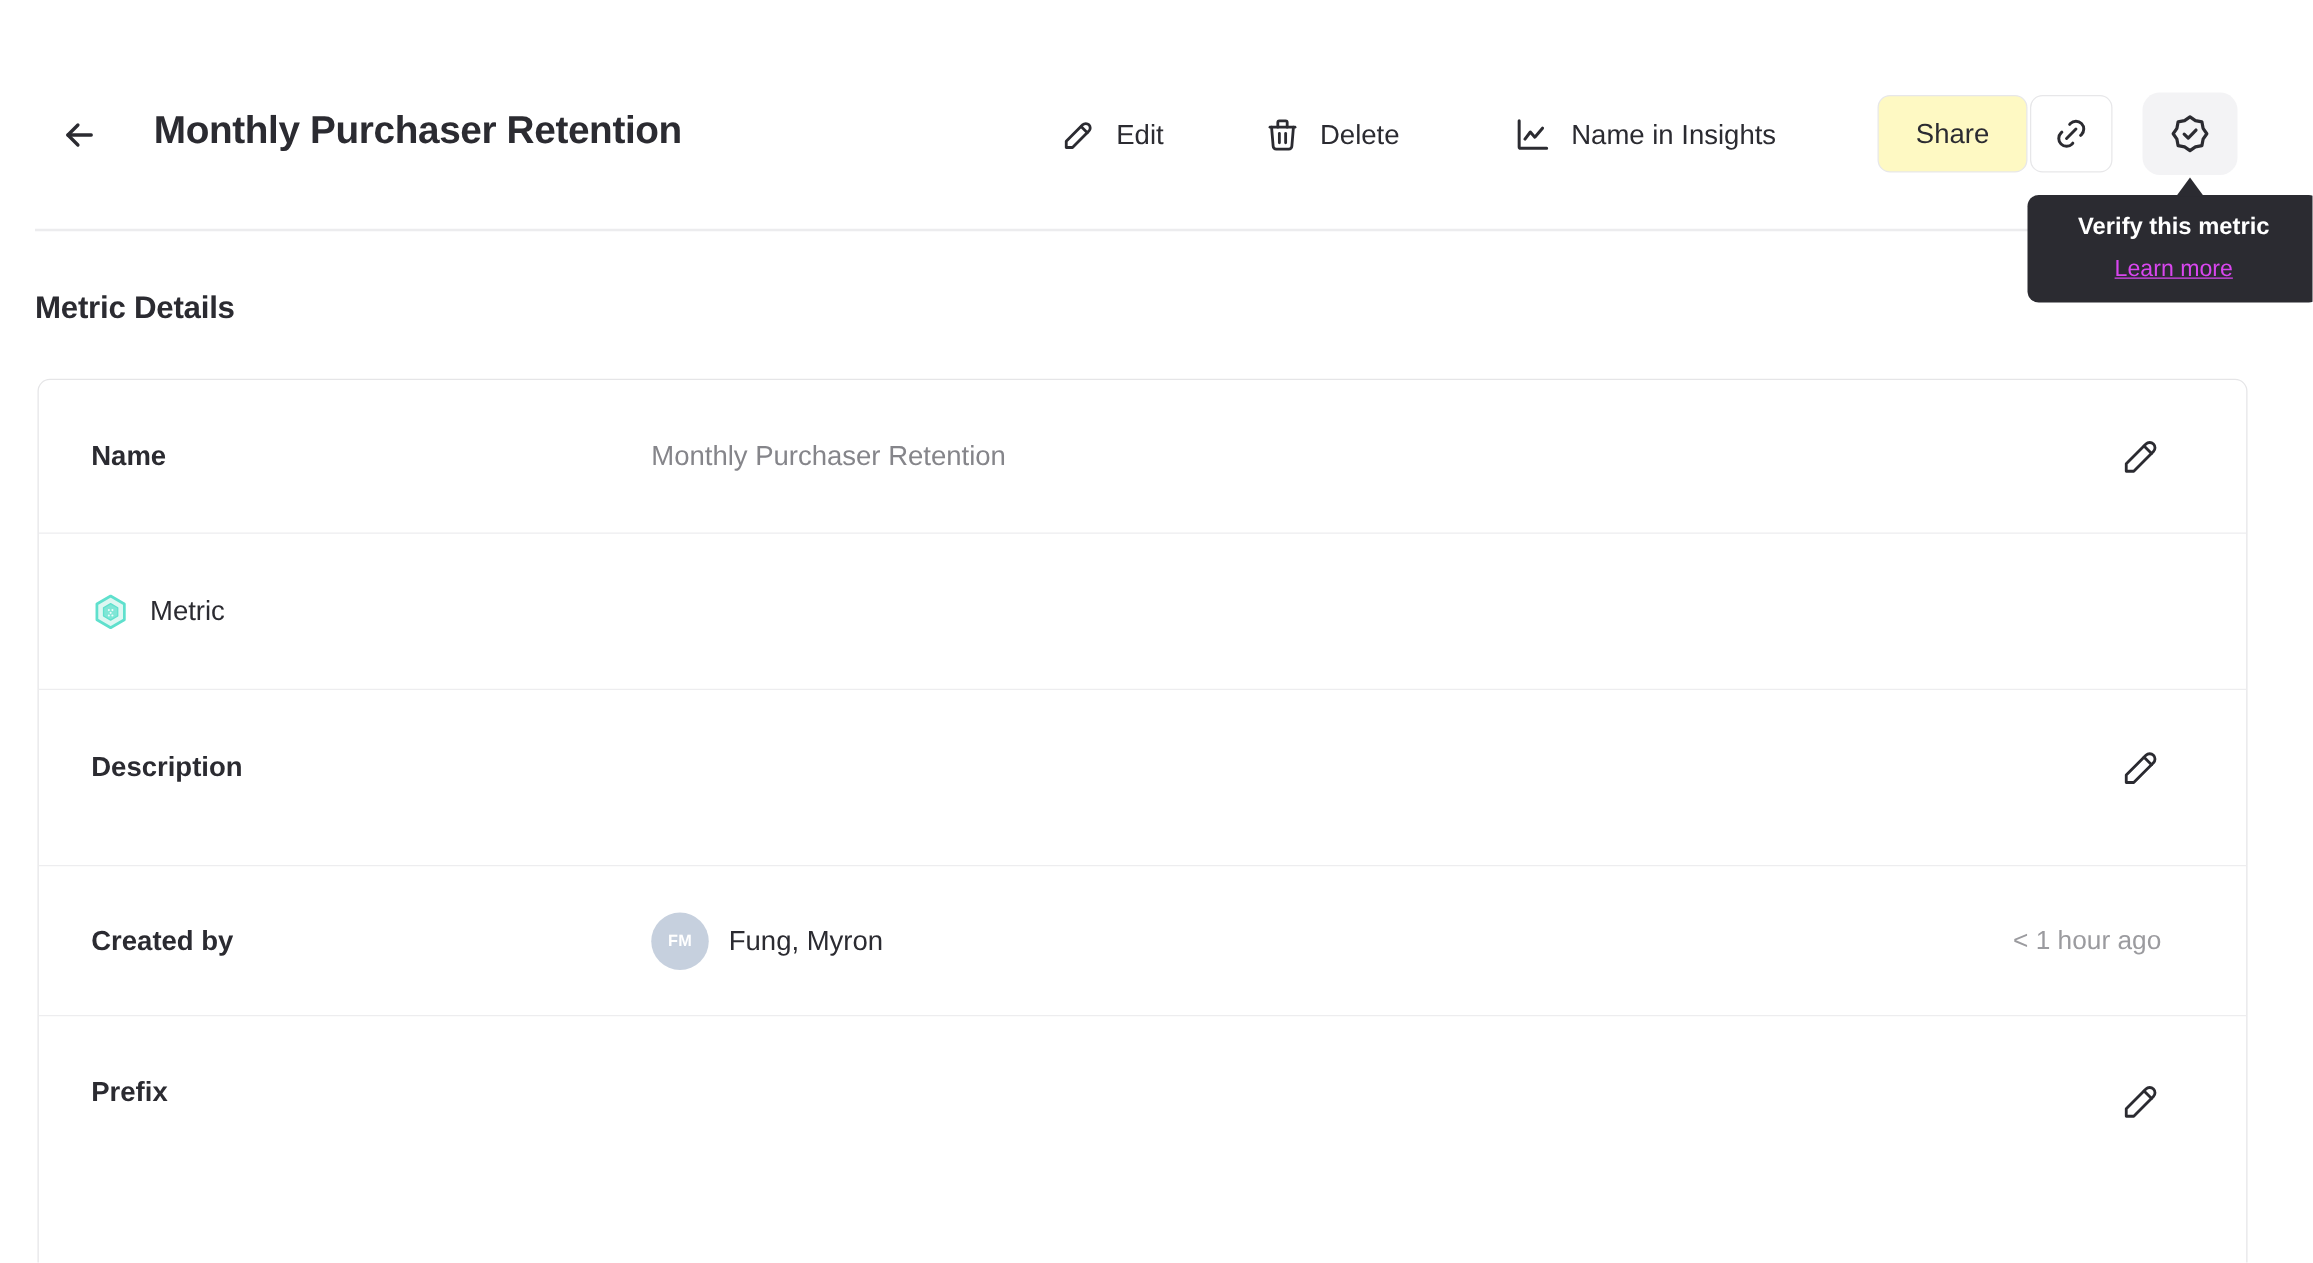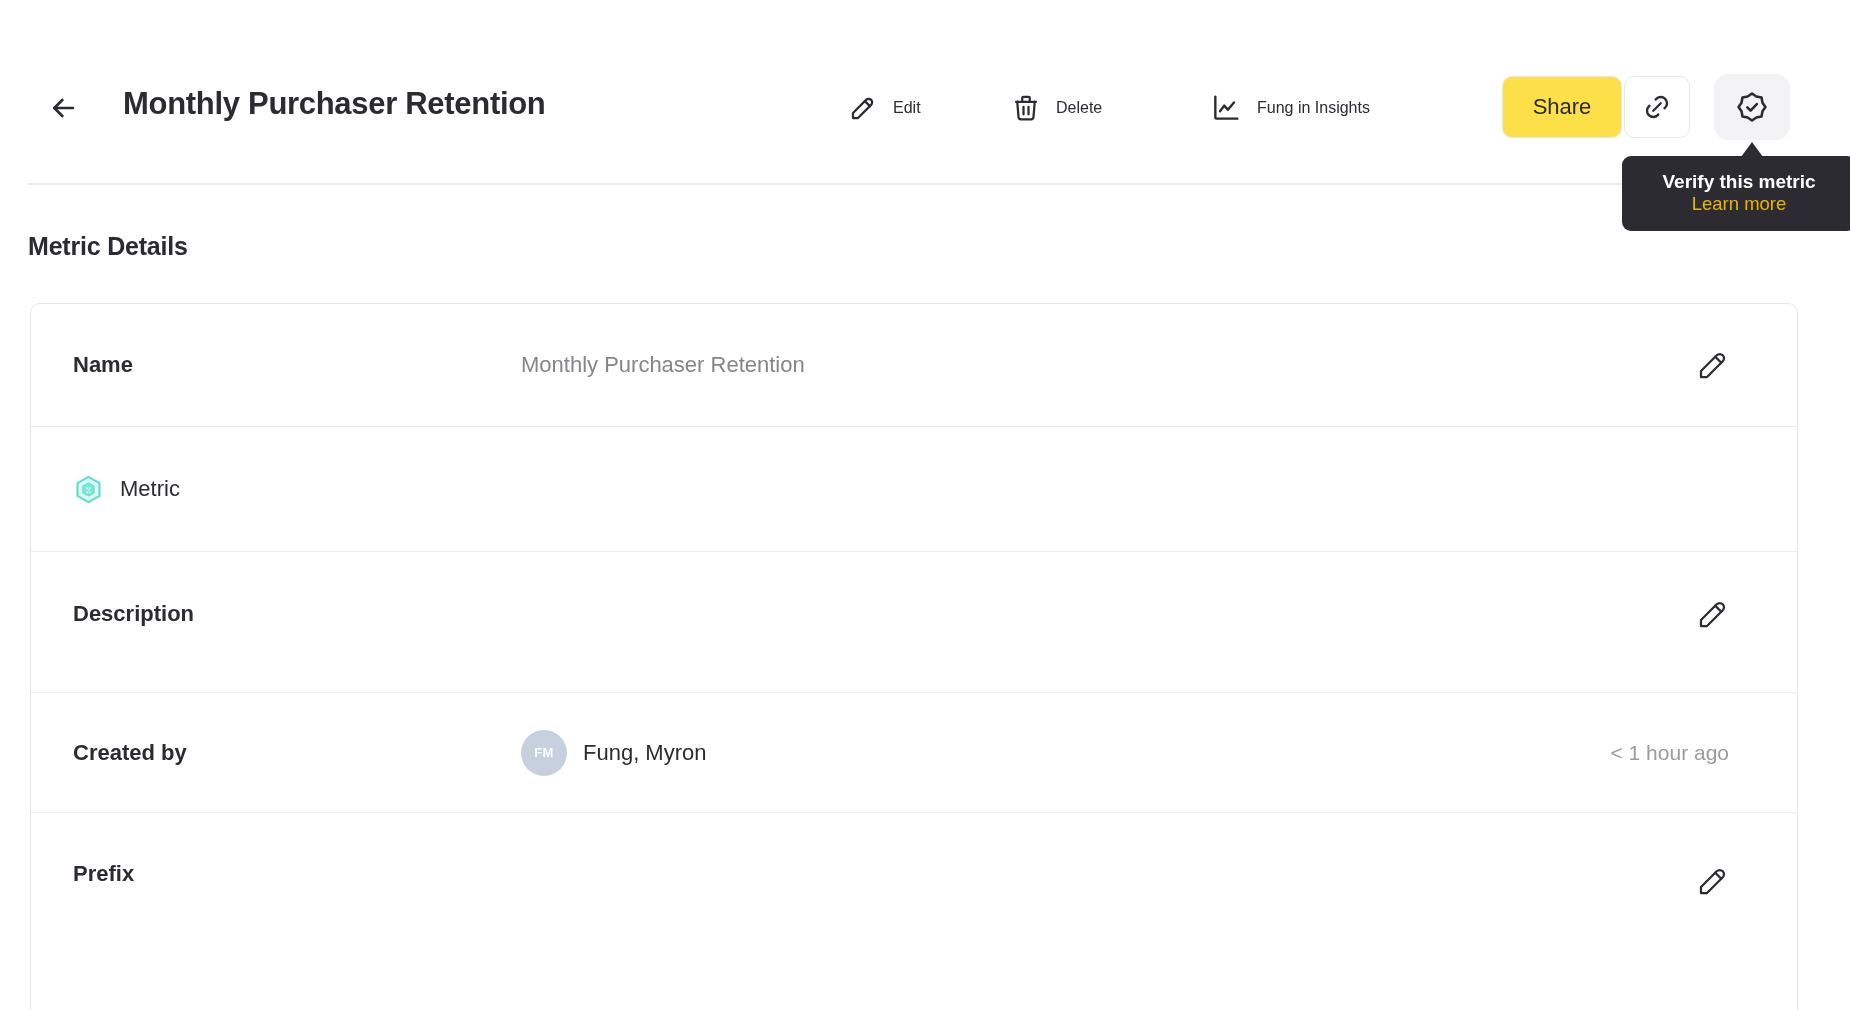--- a/index.html
+++ b/index.html
@@ -11,44 +11,44 @@
   }
   .abs { position:absolute; }
 
   
   .back-btn { left:42px; top:87px; width:42px; height:42px; display:flex;
     align-items:center; justify-content:center; cursor:pointer; border-radius:8px; }
   .page-title { left:123px; top:86px; font-size:31px; font-weight:700; letter-spacing:-0.3px; white-space:nowrap; }
 
   .hdr-action { top:87px; height:42px; display:flex; align-items:center; gap:15px;
     cursor:pointer; white-space:nowrap; }
-  .hdr-action .lbl { font-size:16px; font-weight:500; color:#2b2b31; }
+  .hdr-action .lbl { font-size:22px; font-weight:500; color:#2b2b31; }
   .hdr-edit   { left:848px; }
   .hdr-delete { left:1011px; }
   .hdr-insights { left:1210px; }
 
-  .share-btn { left:1502px; top:76px; width:120px; height:62px; background:#fde047;
+  .share-btn { left:1502px; top:76px; width:120px; height:62px; background:#fef9c3;
     border:1.5px solid #e7e7e9; border-radius:10px; display:flex; align-items:center;
     justify-content:center; font-size:22px; font-weight:500; cursor:pointer; }
   .link-btn { left:1624px; top:76px; width:66px; height:62px; background:#fff;
     border:1.5px solid #e7e7e9; border-radius:10px; display:flex; align-items:center;
     justify-content:center; cursor:pointer; }
   .verify-btn { left:1714px; top:74px; width:76px; height:66px; background:#f3f3f5;
     border:none; border-radius:14px; display:flex; align-items:center;
     justify-content:center; cursor:pointer; }
 
   
   .tooltip { left:1622px; top:156px; width:234px; background:#2b2b31; color:#fff;
     border-radius:9px; padding:15px 18px 16px; text-align:center; z-index:5; }
   .tooltip .tip-arrow { position:absolute; top:-14px; left:119px; width:0; height:0;
     border-left:11px solid transparent; border-right:11px solid transparent;
     border-bottom:15px solid #2b2b31; }
   .tooltip .tip-title { font-size:19px; font-weight:600; white-space:nowrap; }
-  .tooltip .tip-link { display:inline-block; margin-top:0; font-size:18.5px; font-weight:500;
-    color:#eab308; cursor:pointer; }
+  .tooltip .tip-link { display:inline-block; margin-top:11px; font-size:18.5px; font-weight:500;
+    color:#d946ef; text-decoration:underline; cursor:pointer; }
 
   
   .header-divider { left:28px; top:183px; width:1822px; height:1.5px; background:#ececee; }
   .section-title { left:28px; top:232px; font-size:25px; font-weight:700; letter-spacing:-0.2px; }
 
   
   .card { left:30px; top:303px; width:1768px; height:763px;
     border:1.5px solid #e5e5e7; border-radius:10px; background:#fff; }
   .row { position:relative; display:flex; align-items:center; padding-left:42px; }
   .row + .row { border-top:1.5px solid #ededef; }
@@ -112,21 +112,21 @@
   <span class="lbl">Delete</span>
 </div>
 
 <div class="abs hdr-action hdr-insights">
   <span>
     <svg width="32" height="32" viewBox="0 0 24 24" fill="none" stroke="#2b2b31" stroke-width="1.8" stroke-linecap="round" stroke-linejoin="round">
       <path d="M4 3.5v15.7c0 .4.4.8.8.8H20.5"></path>
       <path d="M7.5 14.5l3.2-4.3 2.7 3.1 4.6-5.4"></path>
     </svg>
   </span>
-  <span class="lbl">Fung in Insights</span>
+  <span class="lbl">Name in Insights</span>
 </div>
 
 <div class="abs share-btn">
   <span>Share</span>
 </div>
 
 <div class="abs link-btn">
   <span>
     <svg width="30" height="30" viewBox="0 0 24 24" fill="none" stroke="#2b2b31" stroke-width="1.9" stroke-linecap="round" stroke-linejoin="round">
       <path d="M9 15l6-6"></path>

